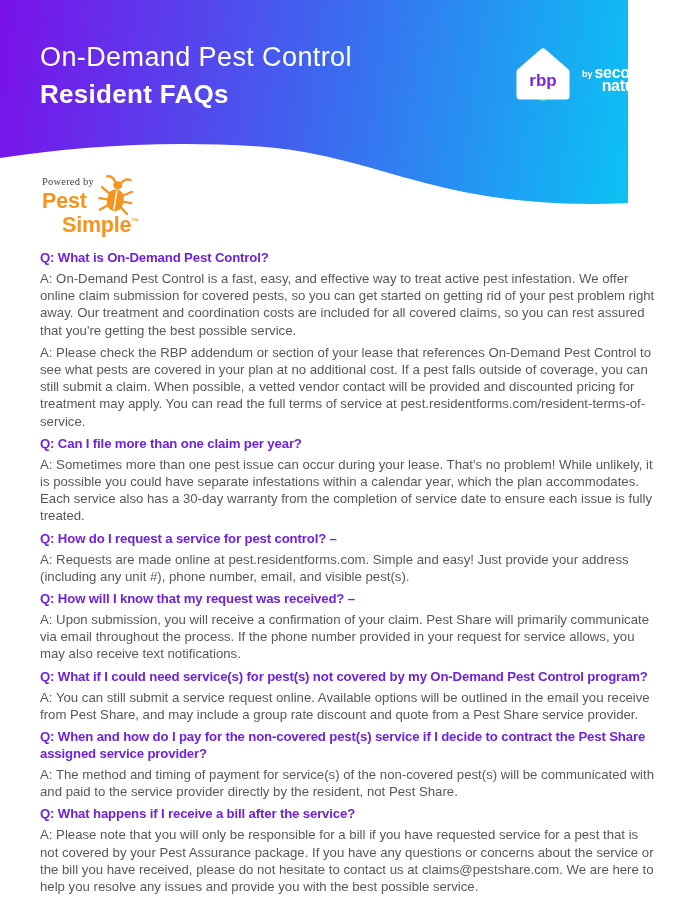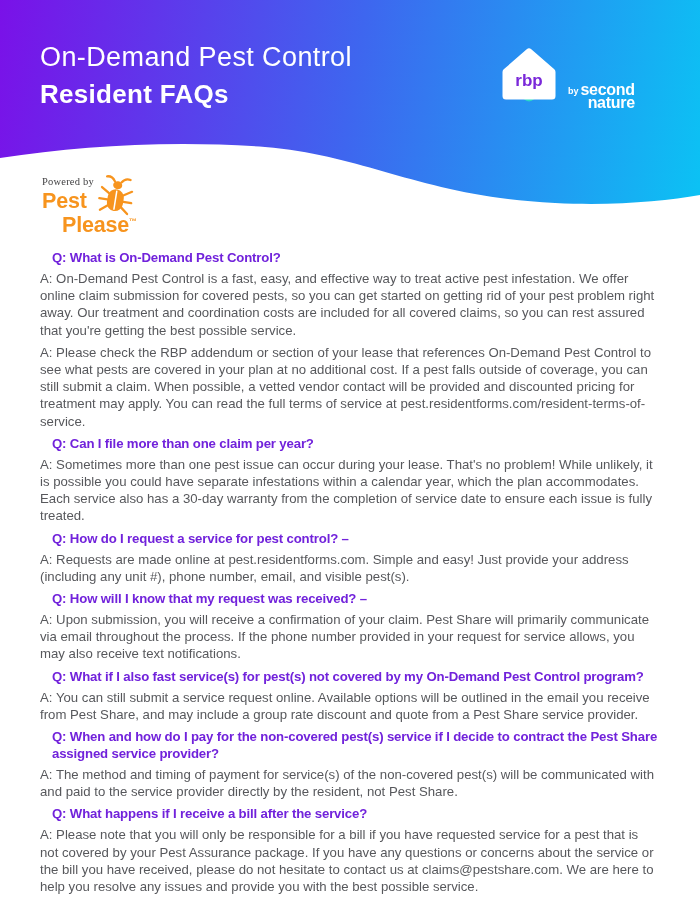--- a/index.html
+++ b/index.html
@@ -4,48 +4,48 @@
 <style>
   html,body { margin:0; padding:0; }
   body { font-family:"Liberation Sans", sans-serif; background:#e8e8e8; }
   .page {
     position:relative; width:700px; height:906px; margin:0 auto;
     background:#ffffff; overflow:hidden;
   }
 
   
   .header {
-    position:relative; width:700px; height:232px;
+    position:relative; width:628px; height:232px;
     background:linear-gradient(98deg, var(--gradient_start) 0%, var(--gradient_mid) 50%, var(--gradient_end) 100%);
   }
   .header-wave { position:absolute; left:0; top:0; width:700px; height:232px; display:block; }
   .titles { position:absolute; left:40px; top:40px; color:#ffffff; }
   .title-1 { margin:0; font-size:27px; font-weight:400; letter-spacing:0.4px; line-height:34px; }
   .title-2 { margin:3px 0 0 0; font-size:26px; font-weight:700; letter-spacing:0.3px; line-height:34px; }
 
   
-  .brand { position:absolute; left:497px; top:45px; display:flex; align-items:flex-end; }
+  .brand { position:absolute; left:511px; top:45px; display:flex; align-items:center; }
   .rbp-logo { width:64px; height:64px; display:block; }
   .sn { display:flex; align-items:flex-start; margin-left:7px; margin-top:4px; color:#ffffff; }
   .sn-by { font-size:9px; font-weight:600; margin-top:3px; margin-right:2px; }
   .sn-stack { display:flex; flex-direction:column; align-items:flex-end; font-size:16px; font-weight:700; letter-spacing:-0.3px; line-height:13px; }
 
   
   .ps-logo { position:absolute; left:42px; top:176px; width:130px; }
   .ps-powered { font-size:10.5px; font-weight:500; color:#414042; letter-spacing:0.2px;font-family:Liberation Serif, serif; }
   .ps-pest { font-size:21.5px; font-weight:800; color:var(--orange); line-height:1; margin-top:4px; letter-spacing:-0.2px; }
   .ps-share { font-size:21.5px; font-weight:800; color:var(--orange); line-height:1; margin-left:20px; margin-top:2px; letter-spacing:-0.2px; }
   .ps-share sup { font-size:8px; font-weight:700; }
   .ps-bug { position:absolute; left:55px; top:-2px; width:38px; height:44px; }
 
   
   .content { padding:17px 40px 0 40px; }
   .faq { margin:0 0 5px 0; }
   .faq-q {
-    margin:0 0 4px 12px; font-size:13.2px; font-weight:700; letter-spacing:-0.15px;
+    margin:0 0 4px 0; font-size:13.2px; font-weight:700; letter-spacing:-0.15px;
     line-height:17px; color:var(--question);
   }
   .faq-a { margin:0; font-size:13.2px; font-weight:400; line-height:17.2px; color:var(--answer); }
 </style>
 </head>
 <body>
 
 <div class="page">
 
   <header class="header">
@@ -70,21 +70,21 @@
         <span class="sn-stack">
           <span>second</span>
           <span>nature</span>
         </span>
       </div>
     </div>
 
     <div class="ps-logo">
       <div class="ps-powered">Powered by</div>
       <div class="ps-pest">Pest</div>
-      <div class="ps-share"><span>Please</span><sup>™</sup></div>
+      <div class="ps-share"><span>Simple</span><sup>™</sup></div>
       <svg class="ps-bug" viewBox="0 0 40 44" aria-hidden="true">
         <g transform="rotate(9 20 22)" fill="none" stroke="#F7941E" stroke-width="2.4" stroke-linecap="round">
           <path d="M16.5,7 Q13,1.5 7.5,3"></path>
           <path d="M23.5,7 Q27,1.5 32.5,3"></path>
           <path d="M12,20 L4,15"></path>
           <path d="M11.5,27 L3,27"></path>
           <path d="M13,33 L5.5,39"></path>
           <path d="M28,20 L36,15"></path>
           <path d="M28.5,27 L37,27"></path>
           <path d="M27,33 L34.5,39"></path>
@@ -119,21 +119,21 @@
       <h3 class="faq-q">Q: How do I request a service for pest control? –</h3>
       <p class="faq-a">A: Requests are made online at pest.residentforms.com. Simple and easy! Just provide your address (including any unit #), phone number, email, and visible pest(s).</p>
     </section>
 
     <section class="faq">
       <h3 class="faq-q">Q: How will I know that my request was received? –</h3>
       <p class="faq-a">A: Upon submission, you will receive a confirmation of your claim. Pest Share will primarily communicate via email throughout the process. If the phone number provided in your request for service allows, you may also receive text notifications.</p>
     </section>
 
     <section class="faq">
-      <h3 class="faq-q">Q: What if I also fast service(s) for pest(s) not covered by my On-Demand Pest Control program?</h3>
+      <h3 class="faq-q">Q: What if I could need service(s) for pest(s) not covered by my On-Demand Pest Control program?</h3>
       <p class="faq-a">A: You can still submit a service request online. Available options will be outlined in the email you receive from Pest Share, and may include a group rate discount and quote from a Pest Share service provider.</p>
     </section>
 
     <section class="faq">
       <h3 class="faq-q">Q: When and how do I pay for the non-covered pest(s) service if I decide to contract the Pest Share assigned service provider?</h3>
       <p class="faq-a">A: The method and timing of payment for service(s) of the non-covered pest(s) will be communicated with and paid to the service provider directly by the resident, not Pest Share.</p>
     </section>
 
     <section class="faq">
       <h3 class="faq-q">Q: What happens if I receive a bill after the service?</h3>

